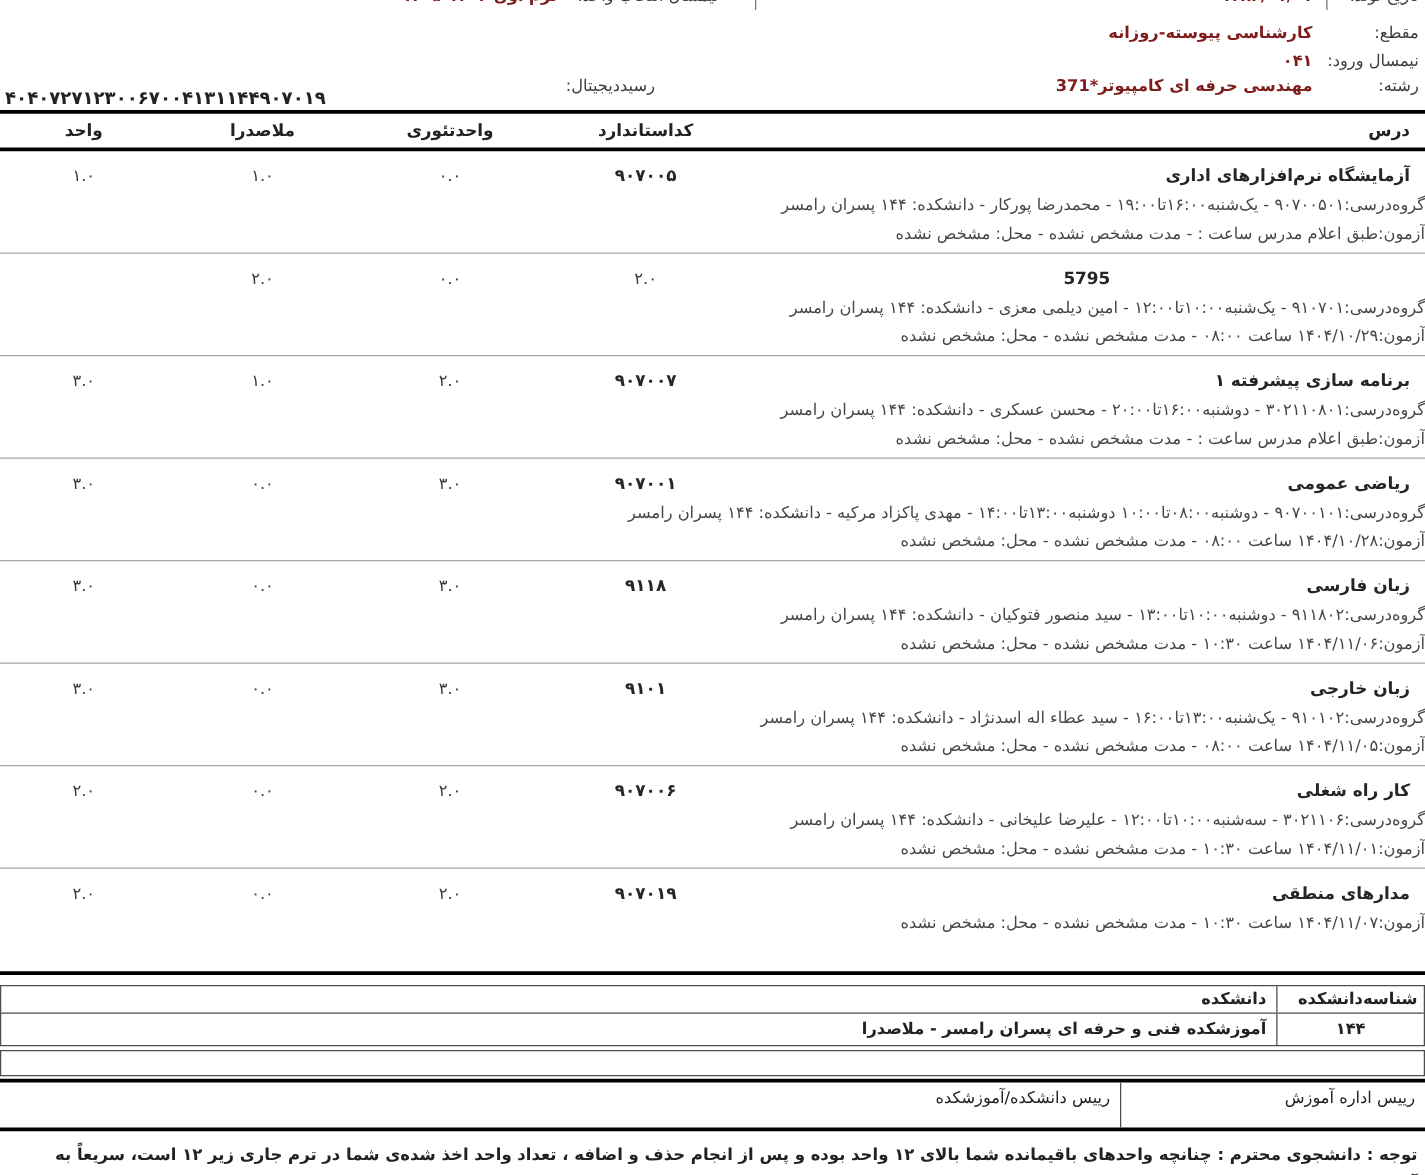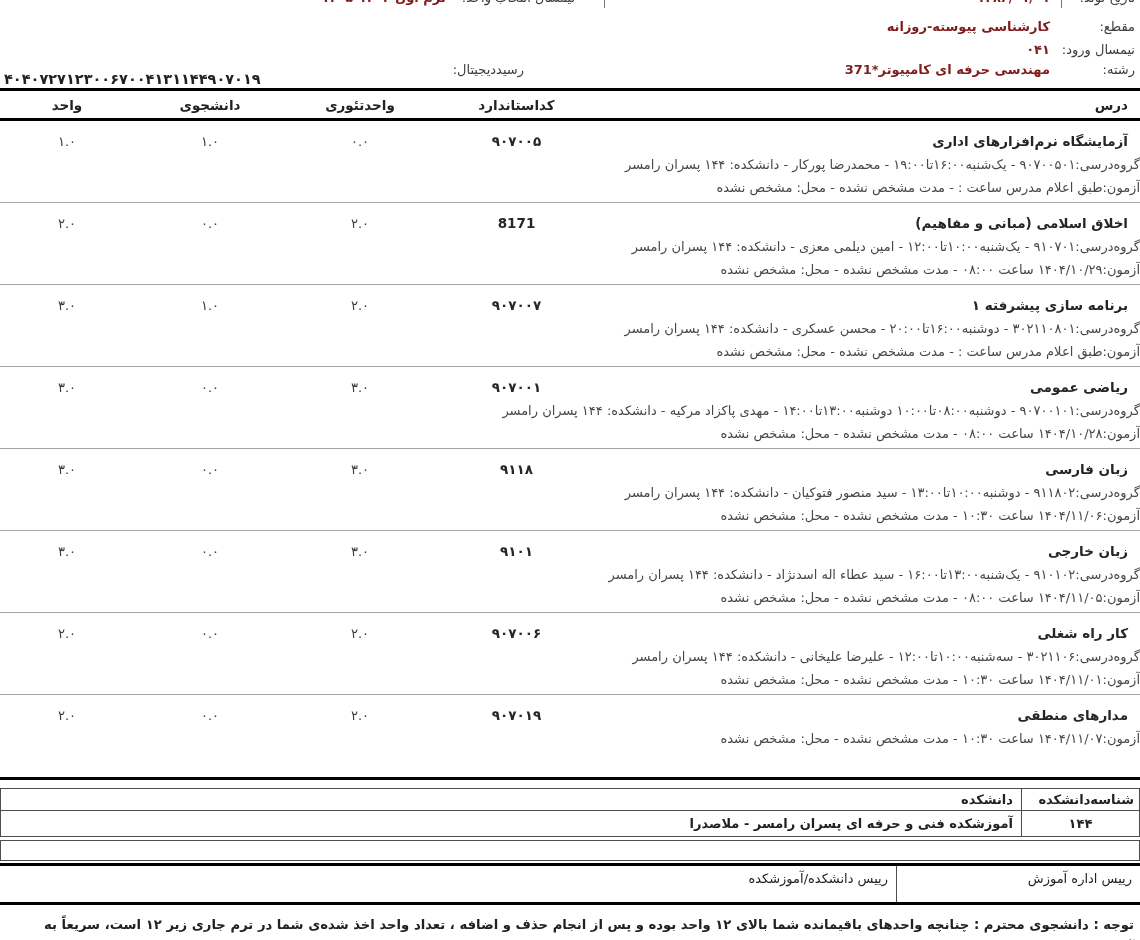--- a/index.html
+++ b/index.html
@@ -82,42 +82,41 @@
       <span class="hlabel">رسیددیجیتال:</span>
     </div>
     <div class="receipt-value">۴۰۴۰۷۲۷۱۲۳۰۰۶۷۰۰۴۱۳۱۱۴۴۹۰۷۰۱۹</div>
   </div>
 
   <div class="ctable">
     <div class="cgrid chead">
       <div class="c-title-col">درس</div>
       <div class="c-center">کداستاندارد</div>
       <div class="c-center">واحدتئوری</div>
-      <div class="c-center">دانشجوی</div>
+      <div class="c-center">ملاصدرا</div>
       <div class="c-center">واحد</div>
     </div>
 
     <div>
 
         <div class="crow">
           <div class="cgrid line1">
             <div class="c-title">آزمایشگاه نرم‌افزارهای اداری</div>
             <div class="c-code">۹۰۷۰۰۵</div>
             <div class="c-num">۰.۰</div>
             <div class="c-num">۱.۰</div>
             <div class="c-num">۱.۰</div>
           </div>
           <div class="c-detail">گروه‌درسی:۹۰۷۰۰۵۰۱ - یک‌شنبه۱۶:۰۰تا۱۹:۰۰ - محمدرضا پورکار - دانشکده: ۱۴۴ پسران رامسر</div>
           <div class="c-detail">آزمون:طبق اعلام مدرس ساعت : - مدت مشخص نشده - محل: مشخص نشده</div>
         </div>
 
         <div class="crow">
           <div class="cgrid line1">
-            <div class="c-title">اخلاق اسلامی (مبانی و مفاهیم)</div>
-            <div class="c-code">8171</div>
+            <div class="c-code">5795</div>
             <div class="c-num">۲.۰</div>
             <div class="c-num">۰.۰</div>
             <div class="c-num">۲.۰</div>
           </div>
           <div class="c-detail">گروه‌درسی:۹۱۰۷۰۱ - یک‌شنبه۱۰:۰۰تا۱۲:۰۰ - امین دیلمی معزی - دانشکده: ۱۴۴ پسران رامسر</div>
           <div class="c-detail">آزمون:۱۴۰۴/۱۰/۲۹ ساعت ۰۸:۰۰ - مدت مشخص نشده - محل: مشخص نشده</div>
         </div>
 
         <div class="crow">
           <div class="cgrid line1">

